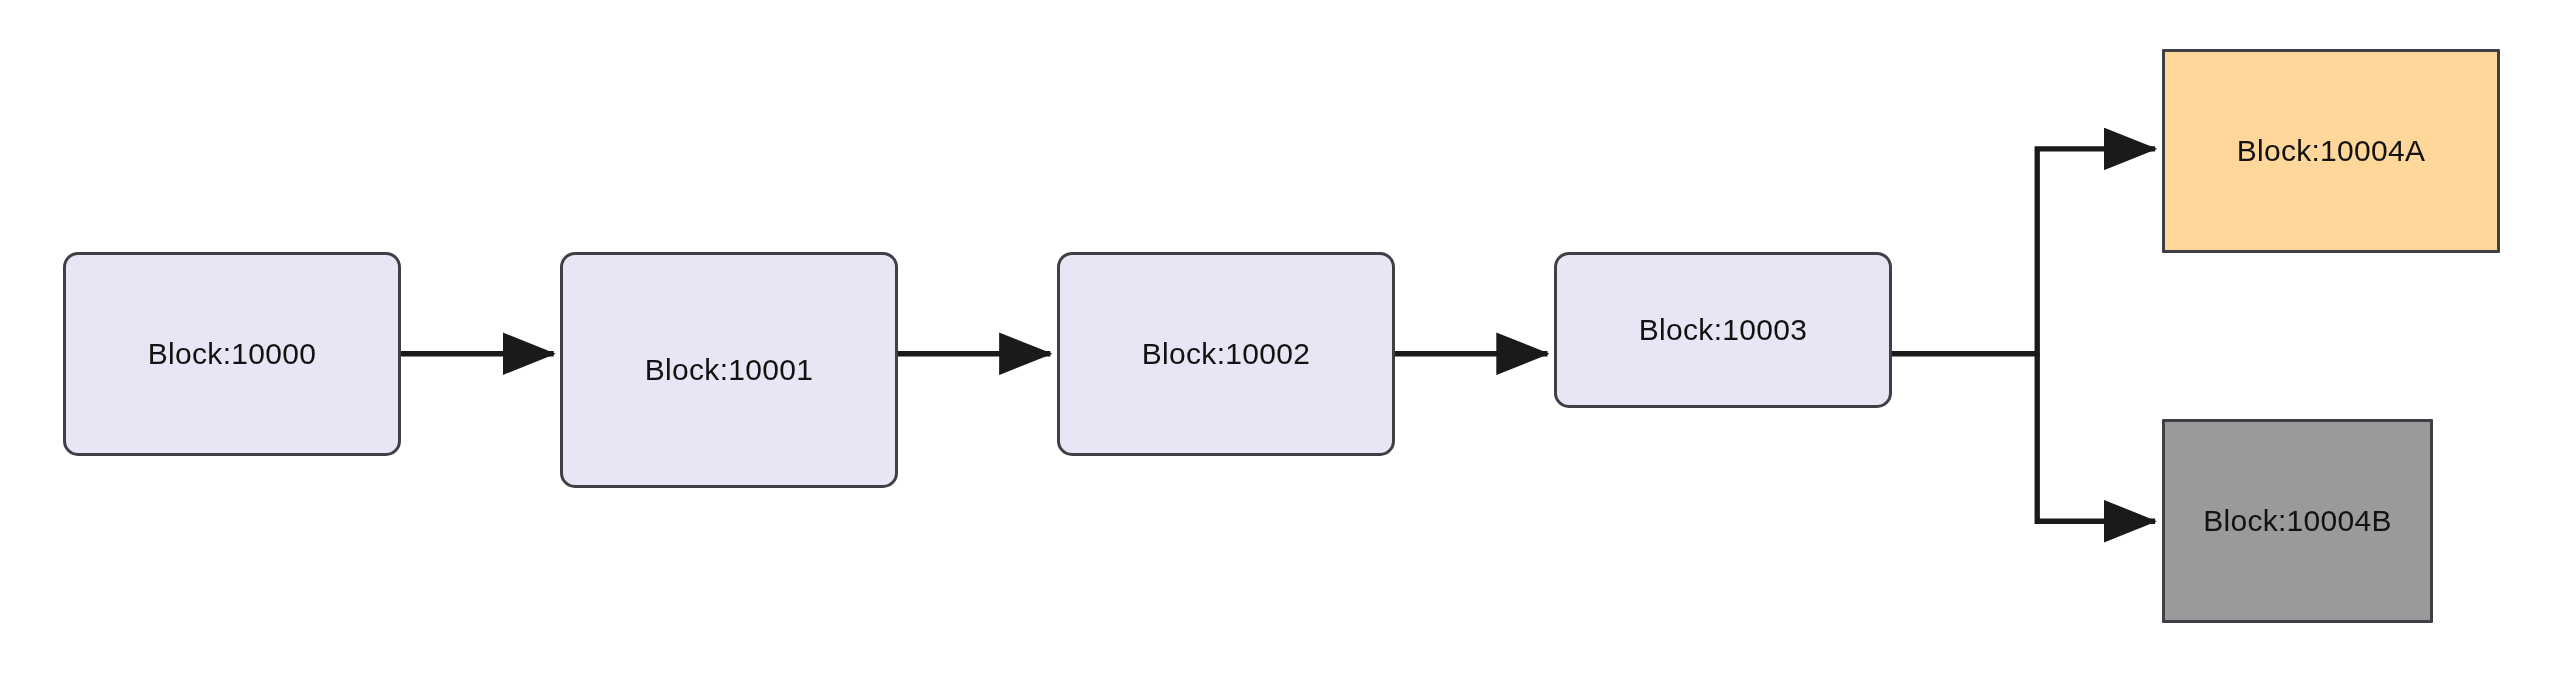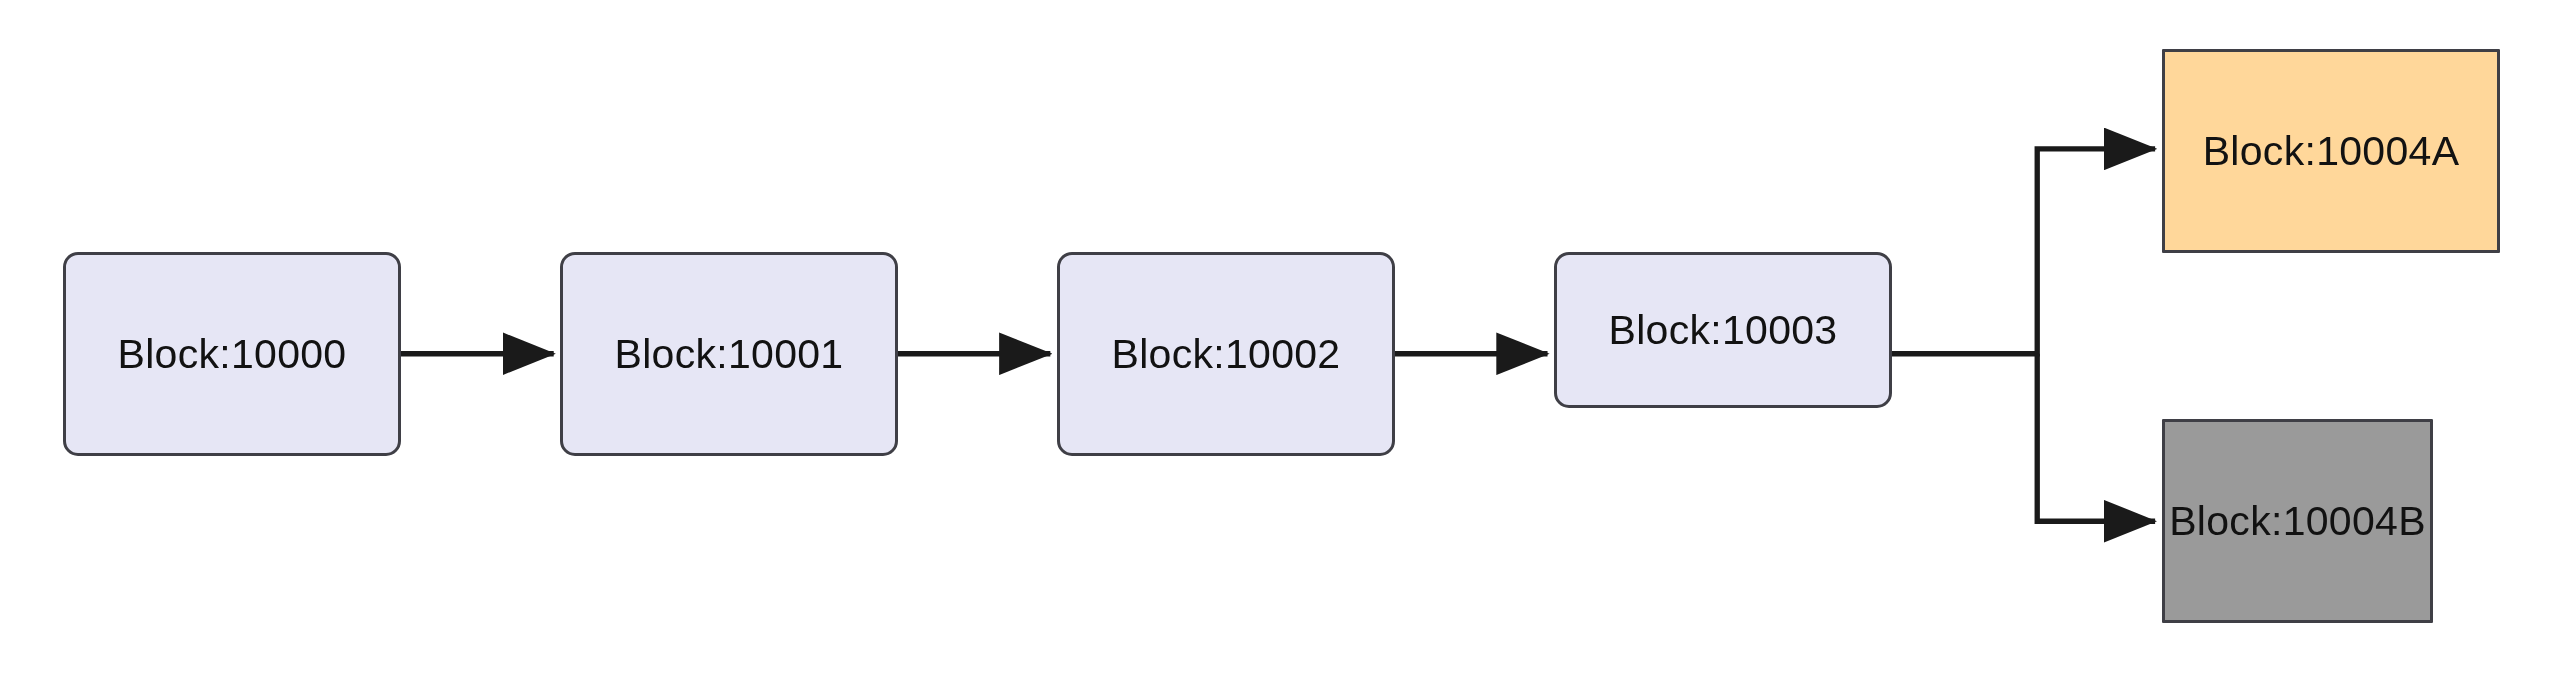--- a/index.html
+++ b/index.html
@@ -32,33 +32,33 @@
   .node {
     position: absolute;
     box-sizing: border-box;
     border: 3.7px solid #3f3f46;
     display: flex;
     align-items: center;
     justify-content: center;
     border-radius: 1.1px;
   }
   .node-label {
-    font-size: 41px;
+    font-size: 30px;
     line-height: 1;
     color: #121212;
     letter-spacing: 0.3px;
     white-space: nowrap;
     font-weight: 400;
   }
   .node-default { background: #e6e6f5; border-radius: 15px; }
   .node-highlight { background: #ffd79a; }
   .node-muted    { background: #9a9a9a; }
 
   #node-block-10000 { left: 63px;  top: 252px; width: 338px; height: 204px; }
-  #node-block-10001 { left: 560px; top: 252px; width: 338px; height: 204px; }
+  #node-block-10001 { left: 560px; top: 252px; width: 338px; height: 236px; }
   #node-block-10002 { left: 1057px; top: 252px; width: 338px; height: 204px; }
   #node-block-10003 { left: 1554px; top: 252px; width: 338px; height: 156px; }
   #node-block-10004a { left: 2162px; top: 49px;  width: 338px; height: 204px; }
   #node-block-10004b { left: 2162px; top: 419px; width: 271px; height: 204px; }
 </style>
 </head>
 <body>
 
 <div id="diagram-canvas">
 

